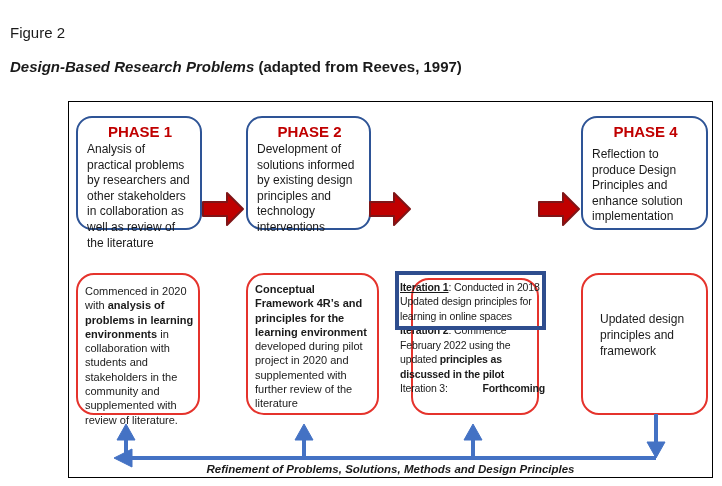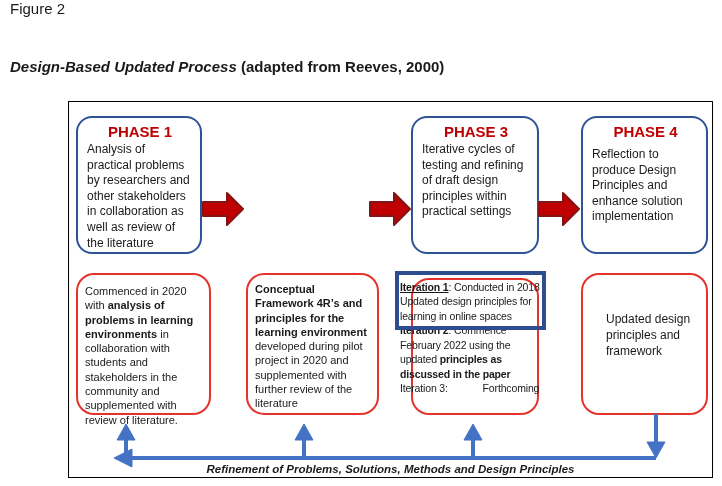--- a/index.html
+++ b/index.html
@@ -15,36 +15,36 @@
   *{margin:0;padding:0;box-sizing:border-box;}
   html,body{background:#fff;}
   body{
     position:relative;
     width:722px;height:486px;
     font-family:"Liberation Sans","DejaVu Sans",sans-serif;
     color:var(--ink);
     overflow:hidden;
   }
   .figure-label{
-    position:absolute;left:10px;top:0;
+    position:absolute;left:10px;top:24px;
     font-size:15px;
   }
   .caption{
     position:absolute;left:10px;top:58px;
     font-size:15px;font-weight:bold;
   }
   .caption .title-italic{font-style:italic;}
   .frame{
     position:absolute;left:68px;top:101px;
     width:645px;height:377px;
     border:1.6px solid #000;
     background:#fff;
   }
   .phase-box{
-    position:absolute;top:14px;height:138px;
+    position:absolute;top:14px;height:114px;
     border:2px solid var(--phase-border);
     border-radius:16px;
     background:#fff;
     padding:5px 7px 0 9px;
   }
   .phase-title{
     text-align:center;
     color:var(--phase-title);
     font-weight:bold;
     font-size:15px;
@@ -65,23 +65,23 @@
   .fa3{left:469px;}
   .result-box{
     position:absolute;top:171px;height:142px;
     border:2px solid var(--result-border);
     border-radius:18px;
     background:#fff;
     padding:9px 4px 0 7px;
     font-size:11px;
     line-height:1.3;
   }
-  .rb1{left:7px;width:135px;}
+  .rb1{left:7px;width:124px;}
   .rb2{left:177px;width:133px;padding-top:7px;}
-  .rb4{left:512px;width:127px;padding:36px 6px 0 23px;font-size:12px;line-height:1.35;}
+  .rb4{left:512px;width:127px;padding:36px 6px 0 17px;font-size:12px;line-height:1.35;}
   .rb3-frame{
     position:absolute;left:342px;top:176px;width:128px;height:137px;
     border:2px solid var(--result-border);
     border-radius:18px;
     background:#fff;
   }
   .rb3-text{
     position:absolute;left:331px;top:178px;width:148px;
     font-size:10.5px;line-height:1.38;letter-spacing:-0.15px;
     white-space:pre-line;
@@ -102,54 +102,54 @@
     font-size:11.5px;
     font-style:italic;
   }
 </style>
 </head>
 <body>
 
 <div class="figure-label">Figure 2</div>
 
 <div class="caption">
-  <span class="title-italic">Design-Based Updated Process</span><span> (adapted from Reeves, 2000)</span>
+  <span class="title-italic">Design-Based Research Problems</span><span> (adapted from Reeves, 1997)</span>
 </div>
 
 <div class="frame">
 
   <div class="phase-box pb1">
     <div class="phase-title">PHASE 1</div>
     <div class="phase-body">Analysis of practical problems by researchers and other stakeholders in collaboration as well as review of the literature</div>
   </div>
-  <div class="phase-box pb3">
-    <div class="phase-title">PHASE 3</div>
-    <div class="phase-body">Iterative cycles of testing and refining of draft design principles within practical settings</div>
+  <div class="phase-box pb2">
+    <div class="phase-title">PHASE 2</div>
+    <div class="phase-body">Development of solutions informed by existing design principles and technology interventions</div>
   </div>
   <div class="phase-box pb4">
     <div class="phase-title">PHASE 4</div>
     <div class="phase-body">Reflection to produce Design Principles and enhance solution implementation</div>
   </div>
 
   <svg class="flow-arrow fa1" viewBox="0 0 43 36">
     <polygon points="1,11 25,11 25,2 41,18 25,34 25,25 1,25" fill="var(--arrow-fill)" stroke="var(--arrow-stroke)" stroke-width="2" stroke-linejoin="round"></polygon>
   </svg>
   <svg class="flow-arrow fa2" viewBox="0 0 43 36">
     <polygon points="1,11 25,11 25,2 41,18 25,34 25,25 1,25" fill="var(--arrow-fill)" stroke="var(--arrow-stroke)" stroke-width="2" stroke-linejoin="round"></polygon>
   </svg>
   <svg class="flow-arrow fa3" viewBox="0 0 43 36">
     <polygon points="1,11 25,11 25,2 41,18 25,34 25,25 1,25" fill="var(--arrow-fill)" stroke="var(--arrow-stroke)" stroke-width="2" stroke-linejoin="round"></polygon>
   </svg>
 
   <div class="result-box rb1"><span>Commenced in 2020 with </span><span style="font-weight: bold;">analysis of problems in learning environments</span><span> in collaboration with students and stakeholders in the community and supplemented with review of literature.</span></div>
   <div class="result-box rb2"><span style="font-weight: bold;">Conceptual Framework 4R’s and principles for the learning environment</span><span> developed during pilot project in 2020 and supplemented with further review of the literature</span></div>
   <div class="rb3-frame"></div>
   <div class="rb3-text"><span style="font-weight: bold; text-decoration: underline;">Iteration 1</span><span>: Conducted in 2018 Updated design principles for learning in online spaces
-</span><span style="font-weight: bold; text-align: center;">Iteration 2</span><span>: Commence February 2022 using the updated </span><span style="font-weight: bold;">principles as discussed in the paper</span><span>
-</span><span style="font-weight: normal;">Iteration 3</span><span>: </span><span style="font-weight: normal; padding-left: 32px;">Forthcoming</span></div>
+</span><span style="font-weight: bold; text-align: center;">Iteration 2</span><span>: Commence February 2022 using the updated </span><span style="font-weight: bold;">principles as discussed in the pilot</span><span>
+</span><span style="font-weight: normal;">Iteration 3</span><span>: </span><span style="font-weight: bold; padding-left: 32px;">Forthcoming</span></div>
   <div class="result-box rb4"><span>Updated design principles and framework</span></div>
 
   <div class="highlight-box"></div>
 
   <svg class="feedback-svg" viewBox="0 0 645 73">
     <g stroke="currentColor" fill="currentColor">
       <line x1="58" y1="56" x2="587" y2="56" stroke-width="4"></line>
       <polygon points="45,56 63,47 63,65" stroke-width="1"></polygon>
       <line x1="57" y1="56" x2="57" y2="36" stroke-width="4"></line>
       <polygon points="57,22 48,38 66,38" stroke-width="1"></polygon>

